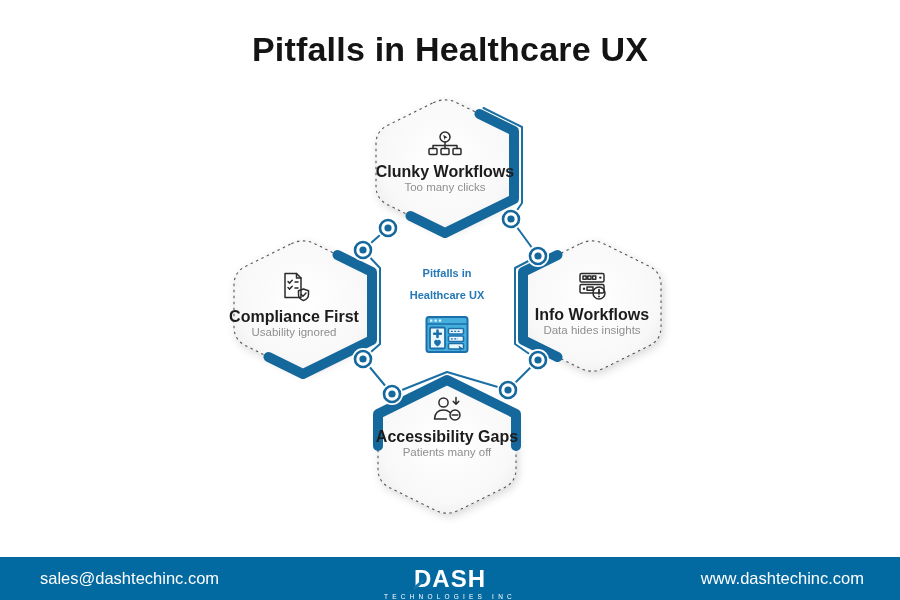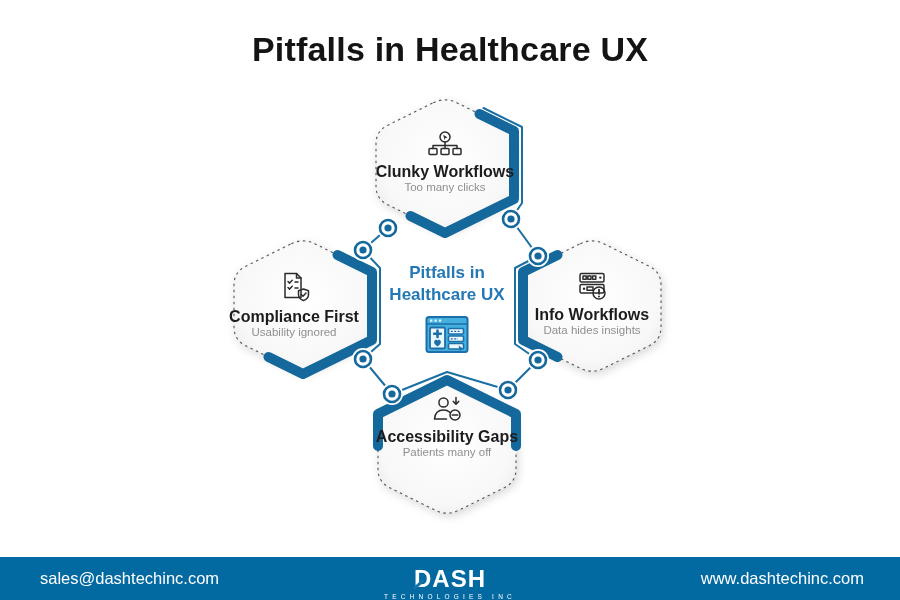--- a/index.html
+++ b/index.html
@@ -19,21 +19,21 @@
   .hex-content.pos-top{left:365px;top:131px;}
   .hex-content.pos-left{left:214px;top:272px;}
   .hex-content.pos-right{left:512px;top:272px;}
   .hex-content.pos-bottom{left:367px;top:396px;}
   .hex-title{font-size:16px;font-weight:bold;color:#1c1c1c;margin-top:5px;}
   .hex-sub{font-size:11.5px;color:#8f8f8f;}
   .center-content{
     position:absolute;left:377px;top:262px;width:140px;display:flex;
     flex-direction:column;align-items:center;text-align:center;pointer-events:none;
   }
-  .center-line{font-size:17px;font-weight:bold;color:#2478b6;line-height:22px;}
+  .center-line{font-size:11px;font-weight:bold;color:#2478b6;line-height:22px;}
   .center-icon{margin-top:9px;}
   .footer{
     position:absolute;left:0;top:557px;width:900px;height:43px;background:#0369a1;
   }
   .footer-email,.footer-site{
     position:absolute;top:0;height:43px;display:flex;align-items:center;
     color:#ffffff;font-size:16.5px;
   }
   .footer-email{left:40px;}
   .footer-site{right:36px;}

